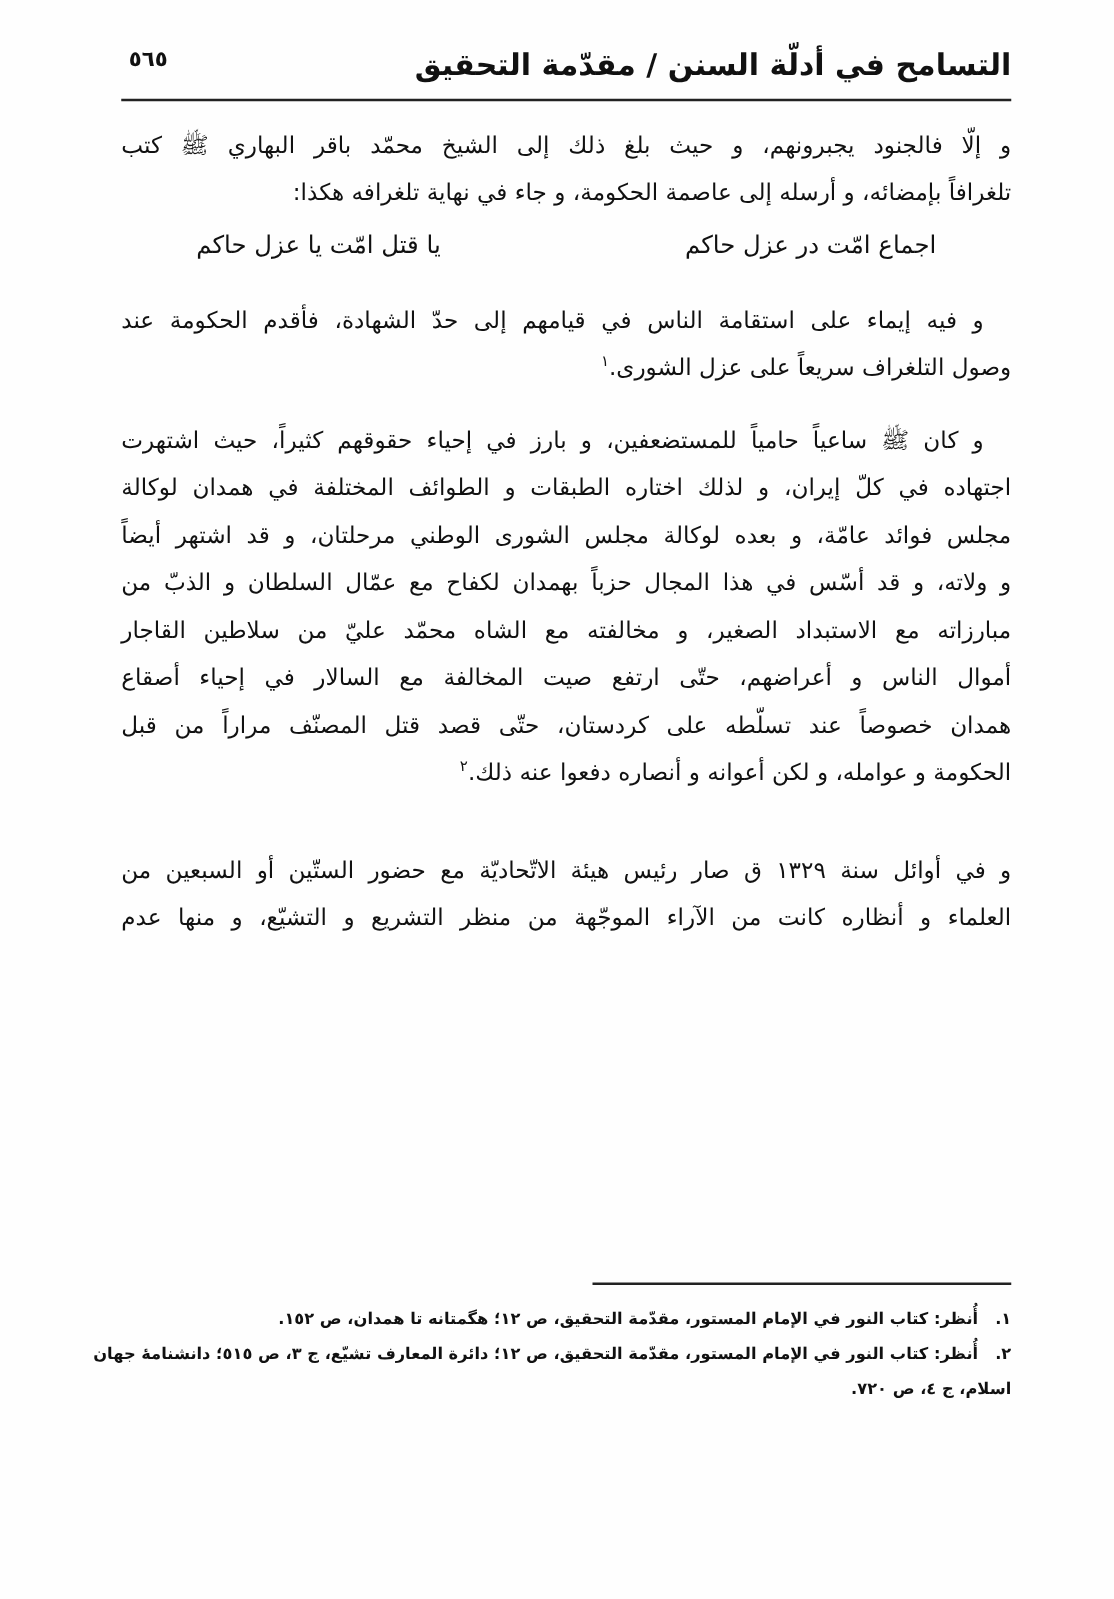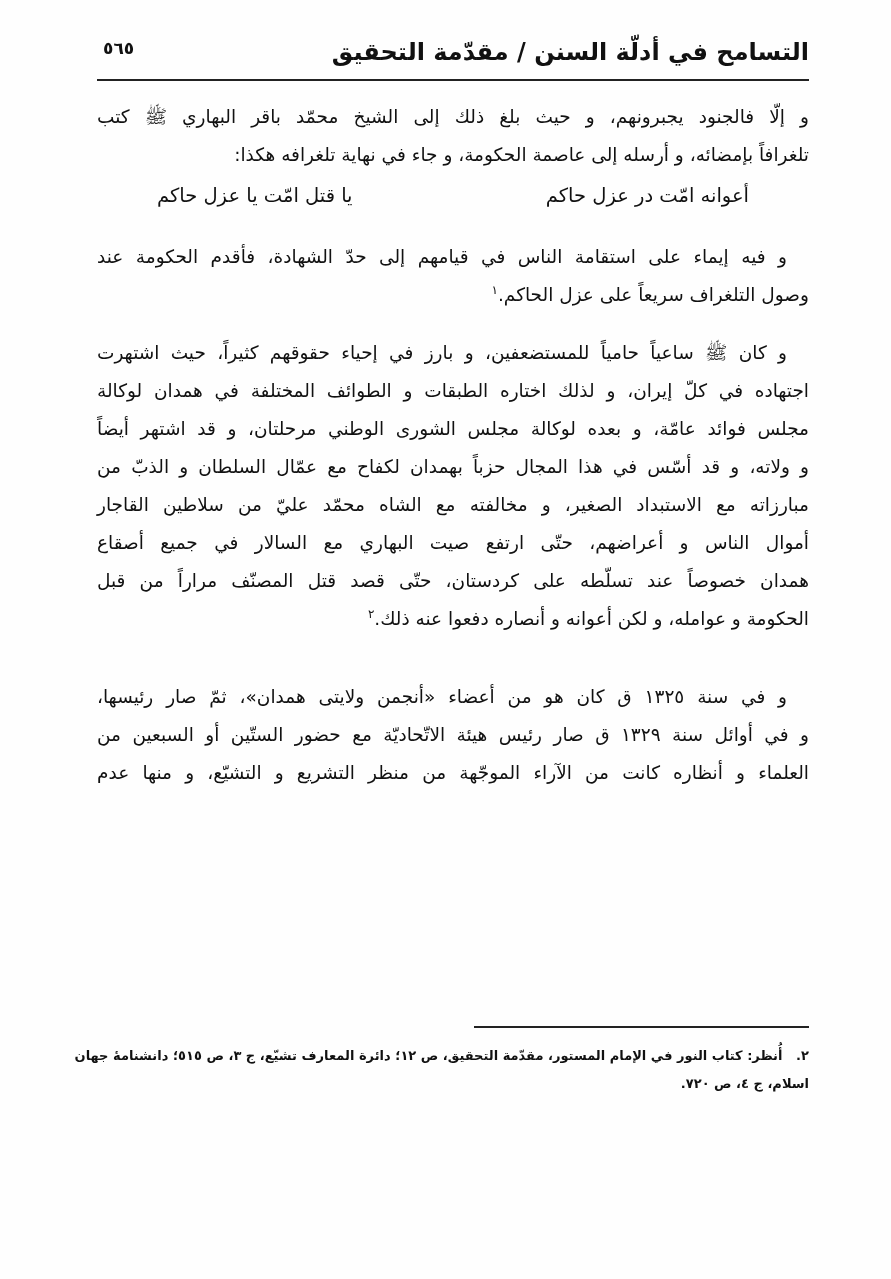--- a/index.html
+++ b/index.html
@@ -136,55 +136,60 @@
   <div class="header-rule"></div>
 
   <div class="body-text">
 
     <div>
       <div class="line">و إلّا فالجنود يجبرونهم، و حيث بلغ ذلك إلى الشيخ محمّد باقر البهاري ﷺ كتب</div>
       <div class="line last">تلغرافاً بإمضائه، و أرسله إلى عاصمة الحكومة، و جاء في نهاية تلغرافه هكذا:</div>
     </div>
 
     <div class="poem">
-      <span class="hemistich-right">أعوانه امّت در عزل حاكم</span>
+      <span class="hemistich-right">اجماع امّت در عزل حاكم</span>
       <span class="hemistich-left">يا قتل امّت يا عزل حاكم</span>
     </div>
     <div class="para-gap"></div>
 
     <div>
       <div class="line indent">و فيه إيماء على استقامة الناس في قيامهم إلى حدّ الشهادة، فأقدم الحكومة عند</div>
-      <div class="line last"><span>وصول التلغراف سريعاً على عزل الحاكم.</span><sup class="fn-ref">١</sup></div>
+      <div class="line last"><span>وصول التلغراف سريعاً على عزل الشورى.</span><sup class="fn-ref">١</sup></div>
     </div>
     <div class="para-gap"></div>
 
     <div>
       <div class="line indent">و كان ﷺ ساعياً حامياً للمستضعفين، و بارز في إحياء حقوقهم كثيراً، حيث اشتهرت</div>
       <div class="line">اجتهاده في كلّ إيران، و لذلك اختاره الطبقات و الطوائف المختلفة في همدان لوكالة</div>
       <div class="line">مجلس فوائد عامّة، و بعده لوكالة مجلس الشورى الوطني مرحلتان، و قد اشتهر أيضاً</div>
       <div class="line">و ولاته، و قد أسّس في هذا المجال حزباً بهمدان لكفاح مع عمّال السلطان و الذبّ من</div>
       <div class="line">مبارزاته مع الاستبداد الصغير، و مخالفته مع الشاه محمّد عليّ من سلاطين القاجار</div>
-      <div class="line">أموال الناس و أعراضهم، حتّى ارتفع صيت البهاري مع السالار في جميع أصقاع</div>
+      <div class="line">أموال الناس و أعراضهم، حتّى ارتفع صيت المخالفة مع السالار في إحياء أصقاع</div>
       <div class="line">همدان خصوصاً عند تسلّطه على كردستان، حتّى قصد قتل المصنّف مراراً من قبل</div>
       <div class="line last"><span>الحكومة و عوامله، و لكن أعوانه و أنصاره دفعوا عنه ذلك.</span><sup class="fn-ref">٢</sup></div>
     </div>
     <div class="para-gap"></div>
 
     <div class="para-gap"></div>
 
     <div>
-      <div class="line indent">و في سنة ١٣٢٥ ق كان هو من أعضاء «أنجمن ولايتى همدان»، ثمّ صار رئيسها،</div>
       <div class="line">و في أوائل سنة ١٣٢٩ ق صار رئيس هيئة الاتّحاديّة مع حضور الستّين أو السبعين من</div>
       <div class="line">العلماء و أنظاره كانت من الآراء الموجّهة من منظر التشريع و التشيّع، و منها عدم</div>
     </div>
   </div>
 
   <div class="fn-rule"></div>
 
   <div class="footnotes">
+    <div>
+      <div class="fn-line">
+        <span class="fn-num">١.</span>
+        <span>أُنظر: كتاب النور في الإمام المستور، مقدّمة التحقيق، ص ١٢؛ هگمتانه تا همدان، ص ١٥٢.</span>
+      </div>
+    </div>
     <div>
       <div class="fn-line">
         <span class="fn-num">٢.</span>
         <span>أُنظر: كتاب النور في الإمام المستور، مقدّمة التحقيق، ص ١٢؛ دائرة المعارف تشيّع، ج ٣، ص ٥١٥؛ دانشنامهٔ جهان</span>
       </div>
       <div class="fn-line fn-cont">
         <span>اسلام، ج ٤، ص ٧٢٠.</span>
       </div>
     </div>
   </div>

